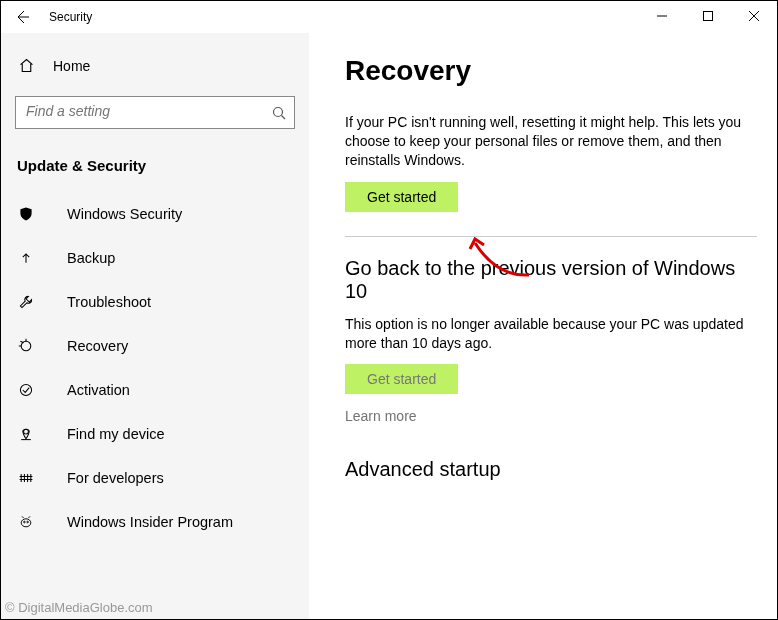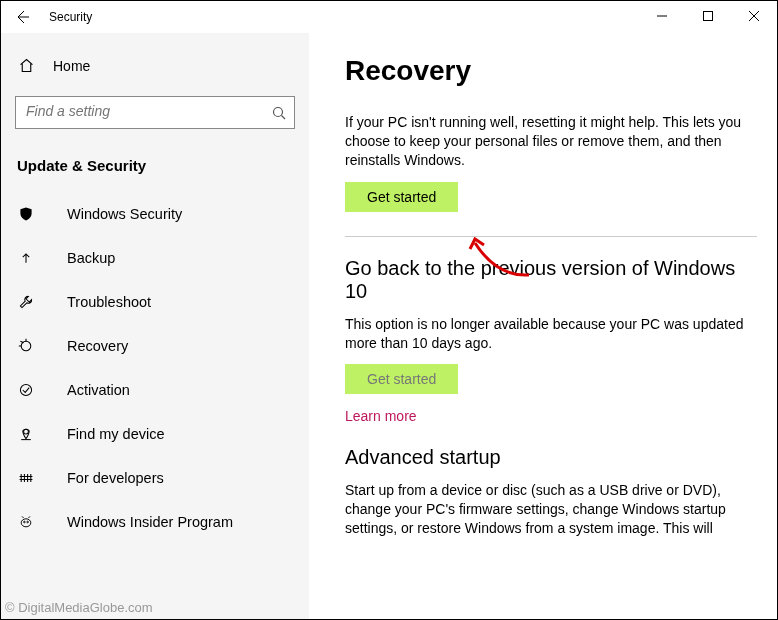--- a/index.html
+++ b/index.html
@@ -124,21 +124,21 @@
     font-family: inherit;
     color:#000;
   }
   .btn.disabled { color:#777; }
   .divider {
     border:none; border-top:1px solid #ccc;
     margin: 24px 0 20px 0;
     width: 100%;
   }
   a.link {
-    color:#be185d;
+    color:#737373;
     text-decoration:none;
     font-size:14px;
     display:inline-block;
     margin-top:14px;
   }
   .arrow-anno {
     position:absolute;
     left: 466px; top:234px;
     pointer-events:none;
   }
@@ -297,23 +297,22 @@
     <hr class="divider">
 
     <section class="section">
       <h2 class="section-title">Go back to the previous version of Windows 10</h2>
       <p>This option is no longer available because your PC was updated more than 10 days ago.</p>
       <button class="btn disabled" disabled="">Get started</button>
       <br>
       <a href="#" class="link">Learn more</a>
     </section>
 
-    <section class="section" style="margin-top:22px">
+    <section class="section" style="margin-top:34px">
       <h2 class="section-title" style="font-weight:500">Advanced startup</h2>
-      <p>Start up from a device or disc (such as a USB drive or DVD), change your PC's firmware settings, change Windows startup settings, or restore Windows from a system image. This will</p>
     </section>
   </main>
 </div>
 
 <svg class="arrow-anno" width="80" height="50">
   <path d="M62 40 Q 30 42 8 8" fill="none" stroke="#d80000" stroke-width="3"></path>
   <path d="M3 14 L8 4 L17 10" fill="none" stroke="#d80000" stroke-width="3"></path>
 </svg>
 
 <div class="watermark">© DigitalMediaGlobe.com</div>

